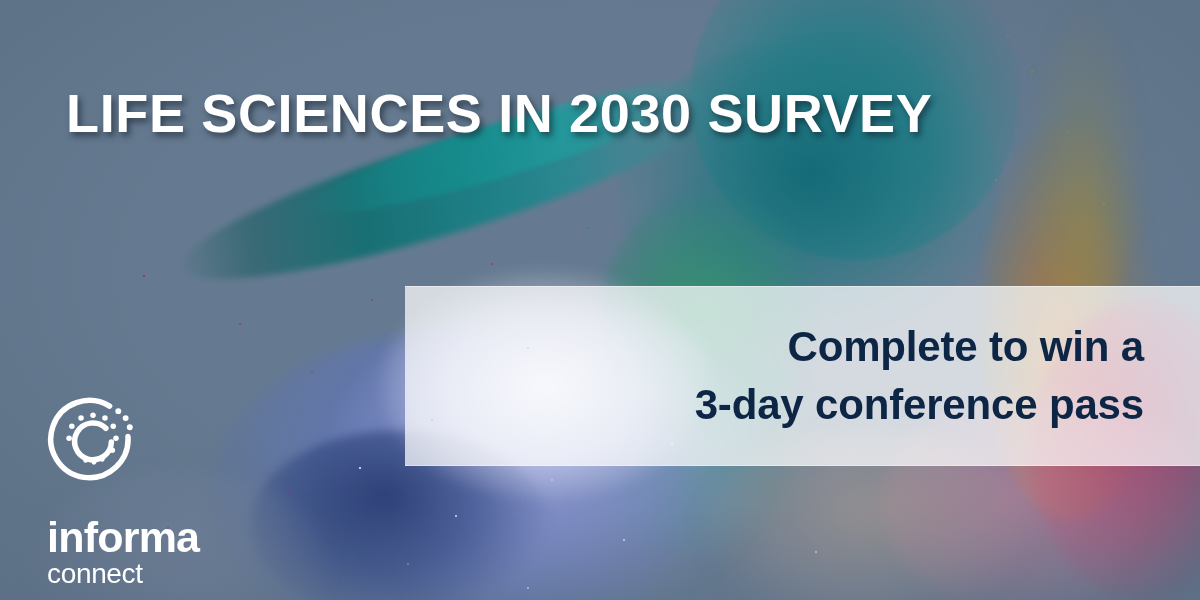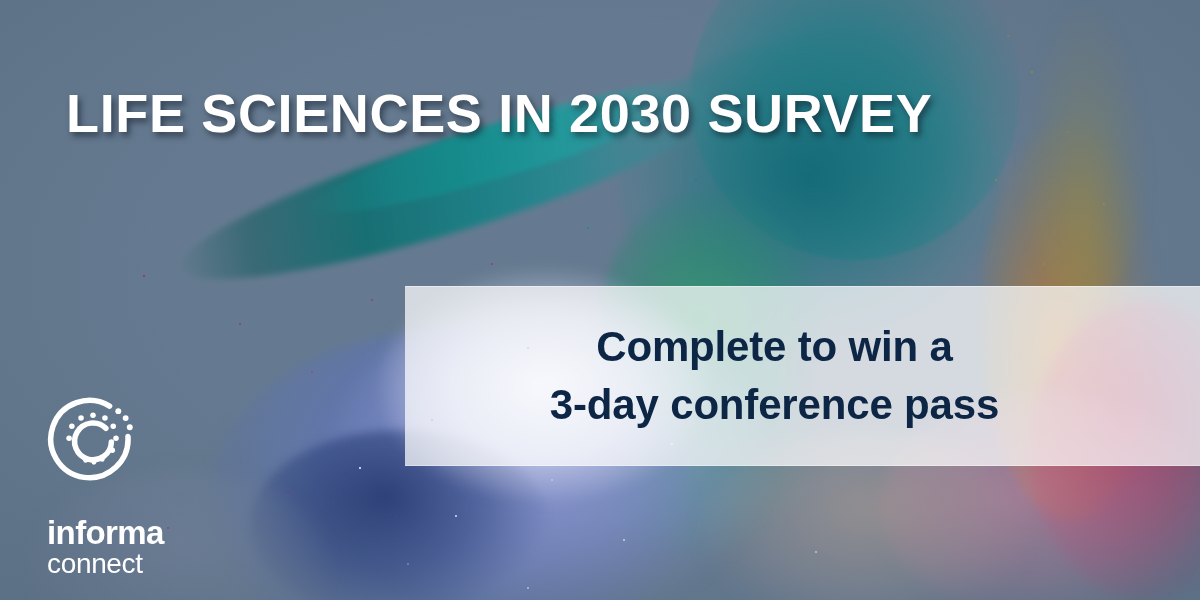--- a/index.html
+++ b/index.html
@@ -193,21 +193,21 @@
 
   
   .panel{
     position:absolute;
     left:405px; top:286px; width:795px; height:180px;
     background:rgba(255,255,255,.72);
     border-top:1px solid rgba(255,255,255,.45);
     border-bottom:1px solid rgba(255,255,255,.35);
     z-index:5;
     display:flex; flex-direction:column;
-    align-items:center; justify-content:center;
+    align-items:flex-end; justify-content:center;
     padding-right:56px;
   }
   .panel-line{
     display:block;
     color:#0d2645;
     font-weight:800;
     font-size:42px;
     line-height:58px;
     letter-spacing:-.004em;
     white-space:nowrap;
@@ -216,21 +216,21 @@
   
   .logo{
     position:absolute; left:47px; top:396px;
     z-index:6;
     width:210px;
   }
   .logo-mark{ display:block; width:92px; height:92px; }
   .logo-word{ margin-top:8px; line-height:1; }
   .logo-word span{ display:block; color:#ffffff; }
   .logo-informa{
-    font-size:33px; font-weight:700; letter-spacing:-.018em;margin-top:28px;
+    font-size:43px; font-weight:700; letter-spacing:-.018em;margin-top:28px;
   }
   .logo-connect{
     font-size:28px; font-weight:400; letter-spacing:-.012em; margin-top:1px;
   }
 
   
   .vignette{
     position:absolute; inset:0; z-index:4; pointer-events:none;
     background:radial-gradient(ellipse at 50% 45%, rgba(0,0,0,0) 52%, rgba(30,40,56,.12) 100%);
   }

